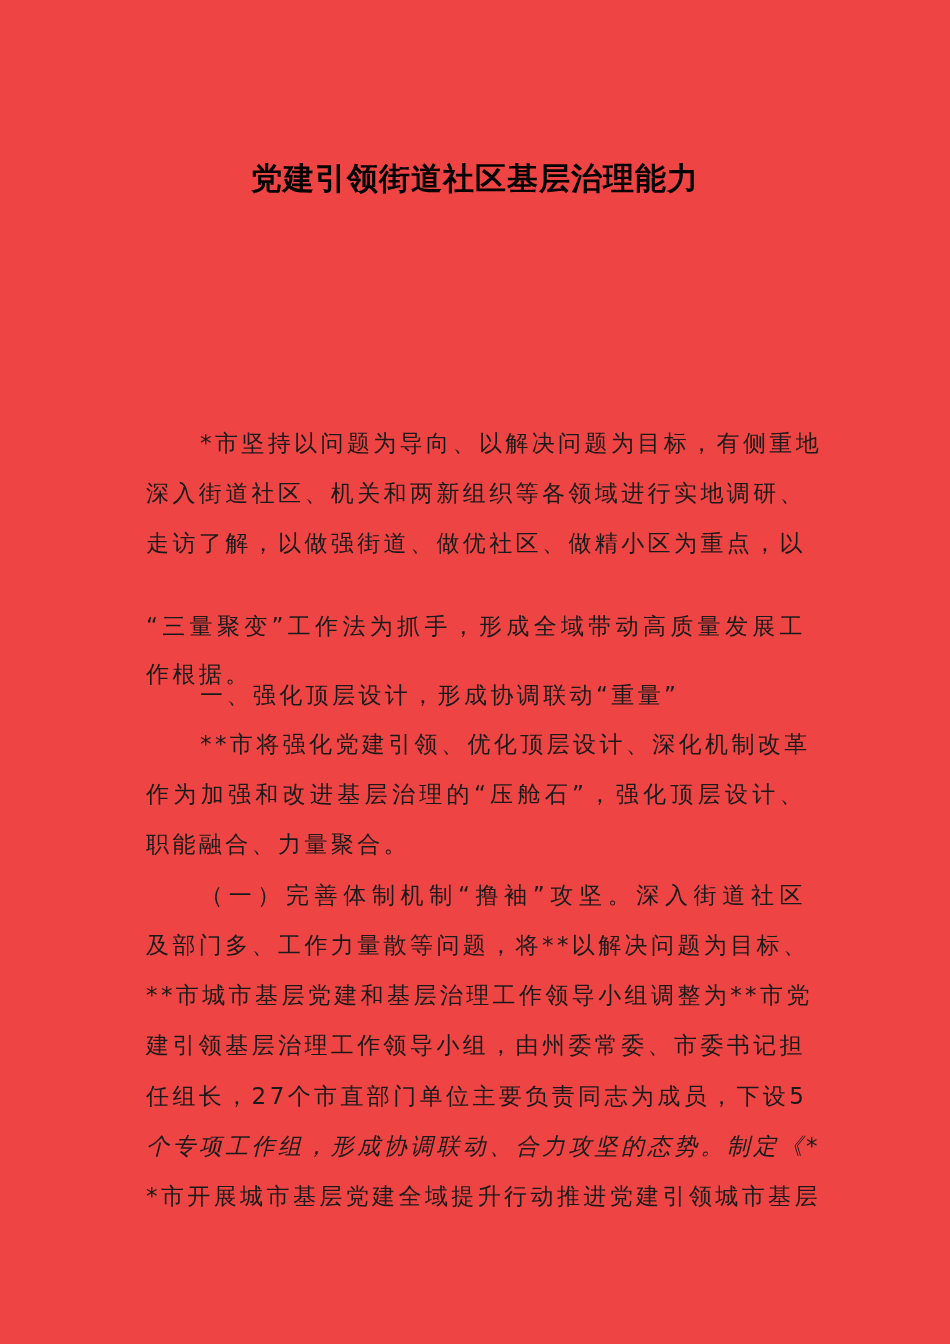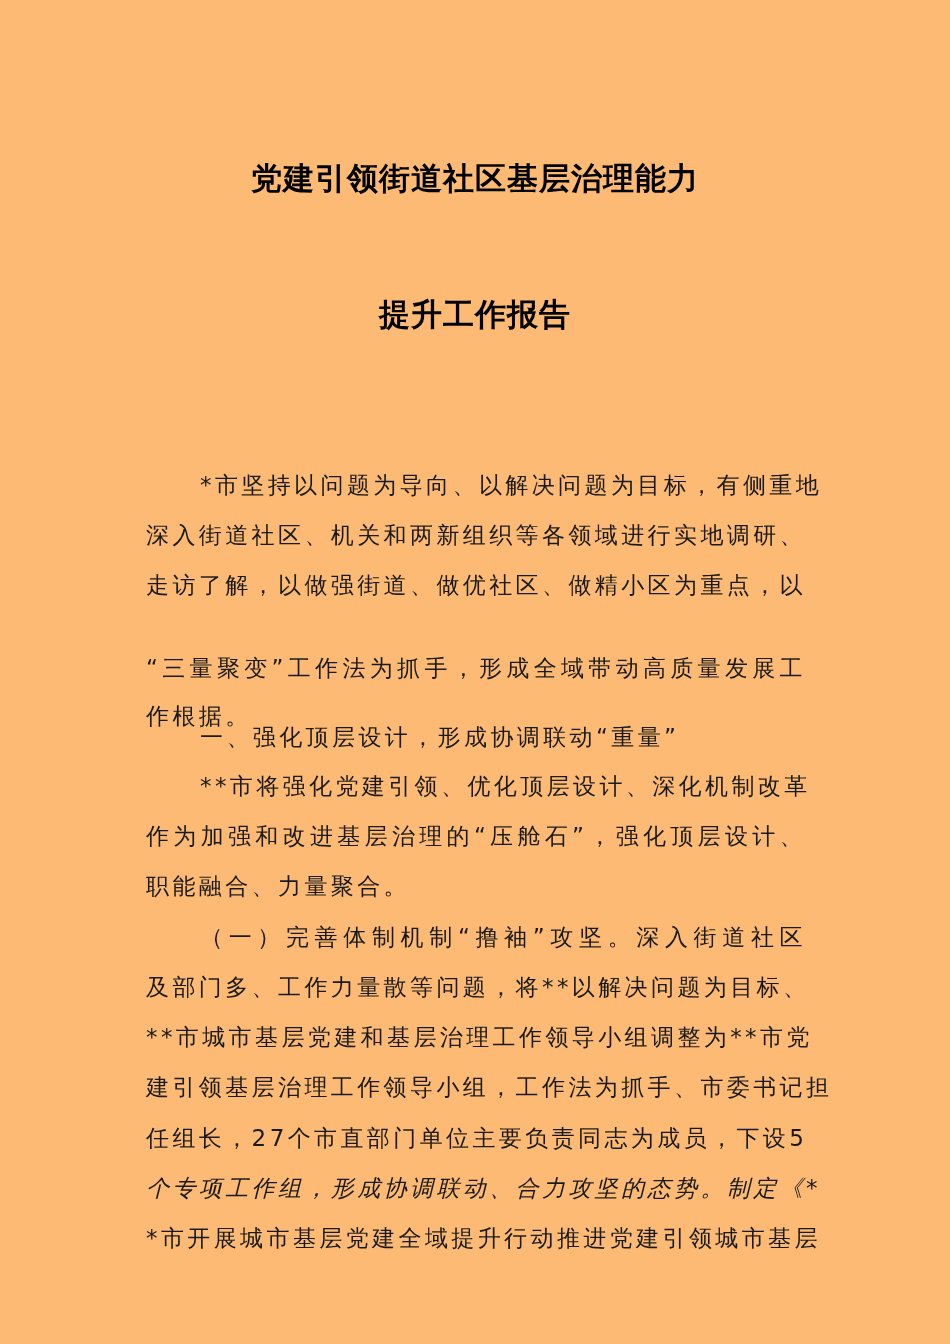--- a/index.html
+++ b/index.html
@@ -13,21 +13,21 @@
       position: relative;
       overflow: hidden;
       font-family: "DejaVu Sans", sans-serif;
       color: #111111;
     }
     .page {
       position: absolute;
       left: 0; top: 0;
       width: 950px;
       height: 1344px;
-      background: #fdba74;
+      background: #ef4444;
     }
     .title {
       position: absolute;
       left: 0;
       width: 950px;
       text-align: center;
       font-family: "DejaVu Serif", serif;
       font-weight: bold;
       font-size: 31px;
       letter-spacing: 1px;
@@ -46,48 +46,46 @@
       left: 0;
       width: 660px;
       height: 36px;
       font-size: 23px;
       line-height: 36px;
       white-space: nowrap;
       letter-spacing: 3.4px;
       color: #1a1a1a;
       text-align: justify;
       text-align-last: justify;
-      margin-top: 42px;
     }
     .line.last {
       text-align-last: left;
     }
     .line.indent {
       left: 54px;
       width: 606px;
     }
   </style>
 </head>
 <body>
 
 <div class="page">
   <div class="title l1">党建引领街道社区基层治理能力</div>
-  <div class="title l2">提升工作报告</div>
 
   <div class="body-text" id="body-text">
       <div class="line indent" style="top: 425px;">*市坚持以问题为导向、以解决问题为目标，有侧重地</div>
       <div class="line" style="top: 475px;">深入街道社区、机关和两新组织等各领域进行实地调研、</div>
       <div class="line" style="top: 525px;">走访了解，以做强街道、做优社区、做精小区为重点，以</div>
       <div class="line" style="top: 608px;">“三量聚变”工作法为抓手，形成全域带动高质量发展工</div>
       <div class="line last" style="top: 658px; font-family: Liberation Mono, monospace;">作根据。</div>
       <div class="line indent last" style="top: 677px;">一、强化顶层设计，形成协调联动“重量”</div>
       <div class="line indent" style="top: 726px;">**市将强化党建引领、优化顶层设计、深化机制改革</div>
       <div class="line" style="top: 776px;">作为加强和改进基层治理的“压舱石”，强化顶层设计、</div>
       <div class="line last" style="top: 826px;">职能融合、力量聚合。</div>
       <div class="line indent" style="top: 877px;">（一）完善体制机制“撸袖”攻坚。深入街道社区</div>
       <div class="line" style="top: 927px;">及部门多、工作力量散等问题，将**以解决问题为目标、</div>
       <div class="line" style="top: 977px;">**市城市基层党建和基层治理工作领导小组调整为**市党</div>
-      <div class="line" style="top: 1027px;">建引领基层治理工作领导小组，工作法为抓手、市委书记担</div>
+      <div class="line" style="top: 1027px;">建引领基层治理工作领导小组，由州委常委、市委书记担</div>
       <div class="line" style="top: 1078px;">任组长，27个市直部门单位主要负责同志为成员，下设5</div>
       <div class="line" style="top: 1128px; font-style: italic;">个专项工作组，形成协调联动、合力攻坚的态势。制定《*</div>
       <div class="line" style="top: 1178px;">*市开展城市基层党建全域提升行动推进党建引领城市基层</div>
     </div>
 </div>
 
 </body></html>

